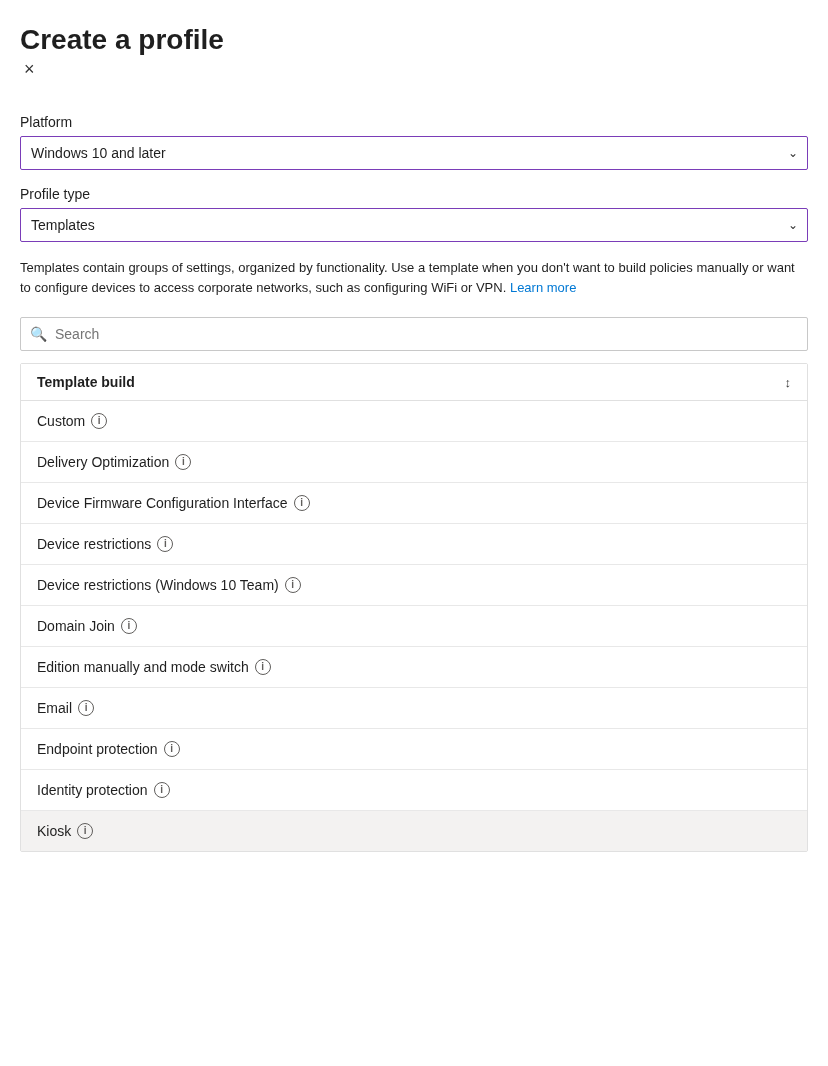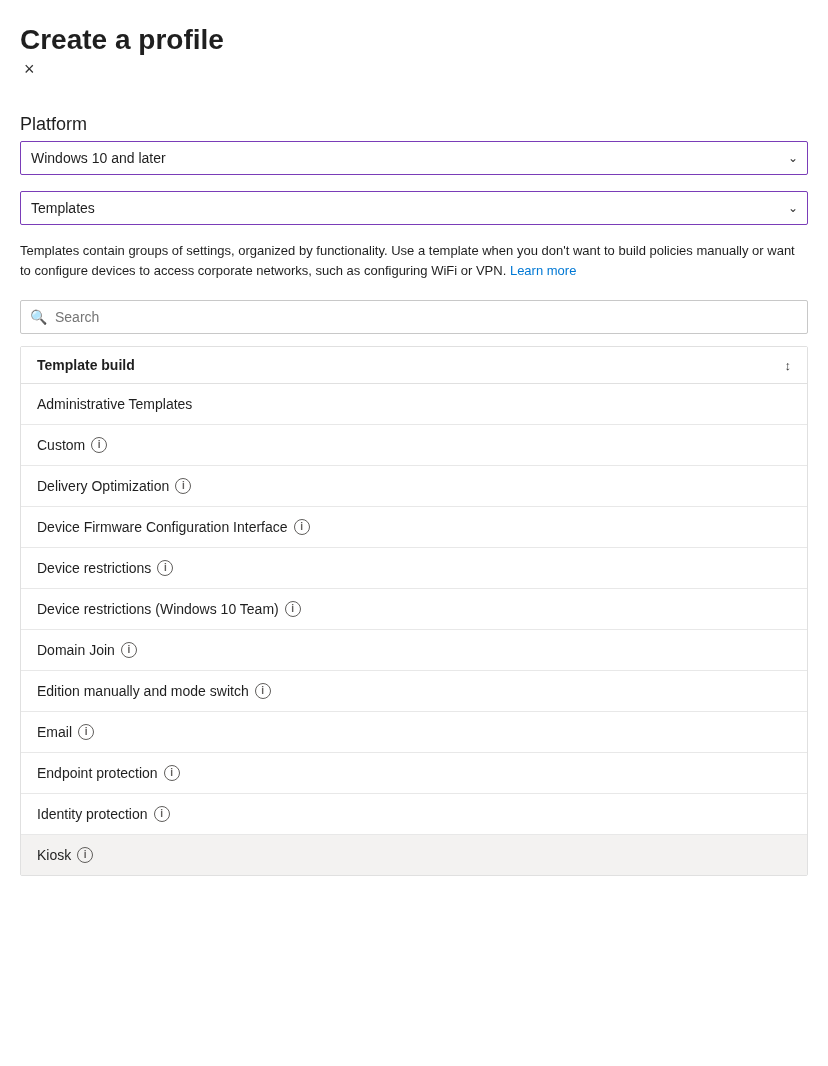--- a/index.html
+++ b/index.html
@@ -48,21 +48,21 @@
       padding: 4px;
       line-height: 1;
     }
 
     .form-group {
       margin-bottom: 16px;
     }
 
     .form-label {
       display: block;
-      font-size: 18px;
+      font-size: 14px;
       color: #1f1f1f;
       margin-bottom: 6px;
     }
 
     .select-wrapper {
       position: relative;
       width: 100%;
     }
 
     .select-control {
@@ -209,20 +209,21 @@
     <label class="form-label">Platform</label>
     <div class="select-wrapper">
       <select class="select-control">
         <option>Windows 10 and later</option>
       </select>
       <span class="select-arrow">⌄</span>
     </div>
   </div>
 
   <div class="form-group">
+    <label class="form-label">Profile type</label>
     <div class="select-wrapper">
       <select class="select-control">
         <option>Templates</option>
       </select>
       <span class="select-arrow">⌄</span>
     </div>
   </div>
 
   <p class="description-text">
     <span>Templates contain groups of settings, organized by functionality. Use a template when you don't want to build policies manually or want to configure devices to access corporate networks, such as configuring WiFi or VPN.</span>
@@ -233,25 +234,20 @@
     <span class="search-icon">🔍</span>
     <input type="text" class="search-input" placeholder="Search" style="">
   </div>
 
   <div class="table-container">
     <div class="table-header">
       <span class="table-header-label">Template build</span>
       <span class="sort-icon">↕</span>
     </div>
 
-    <div class="table-row">
-      <div class="row-content">
-        <span class="row-label">Administrative Templates</span>
-      </div>
-    </div>
 
     <div class="table-row">
       <div class="row-content">
         <span class="row-label">Custom</span>
         <span class="info-icon">i</span>
       </div>
     </div>
 
     <div class="table-row">
       <div class="row-content">

